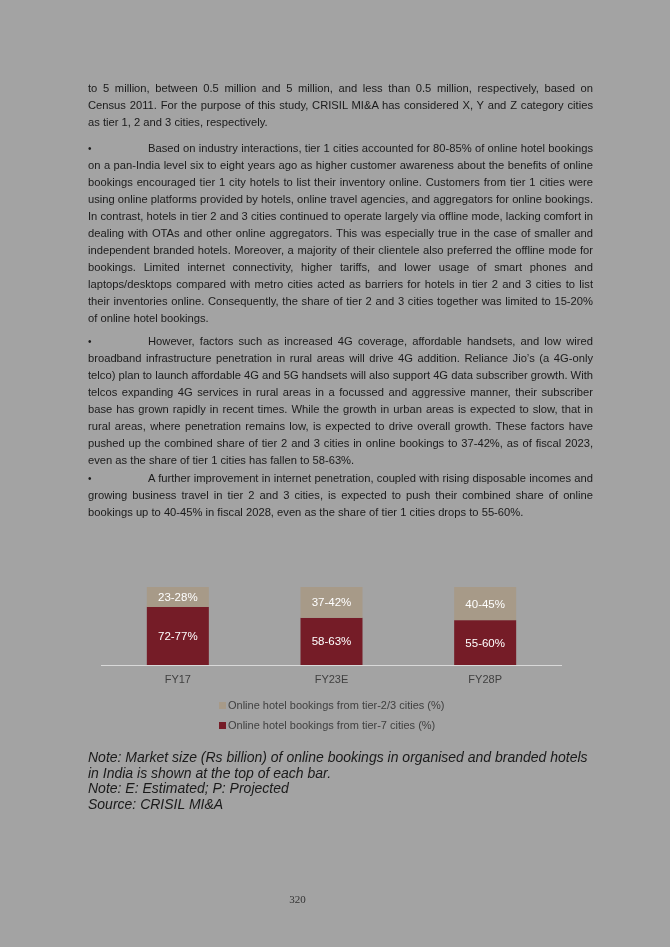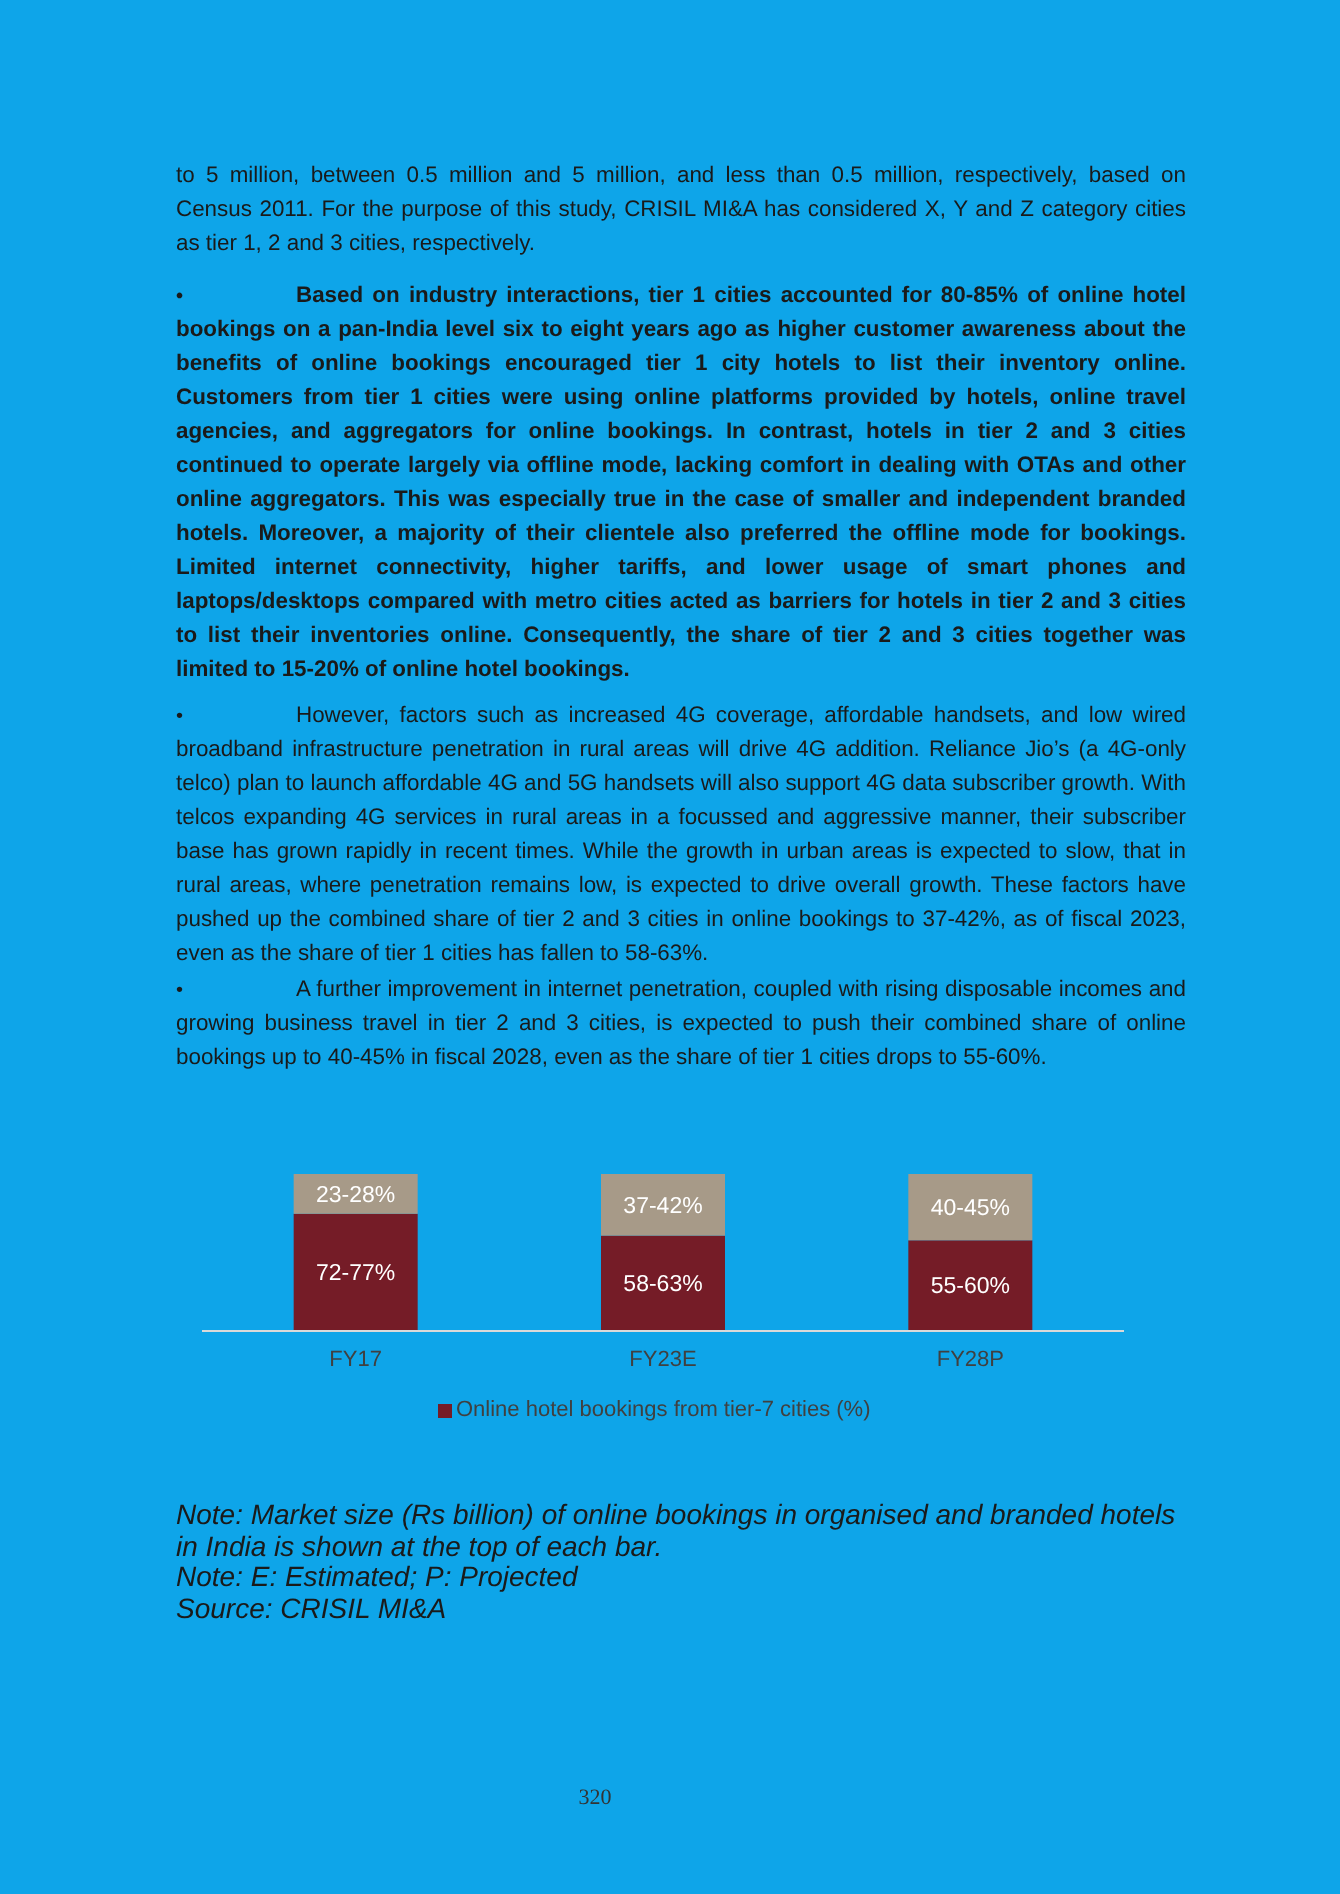--- a/index.html
+++ b/index.html
@@ -1,18 +1,18 @@
 <!DOCTYPE html>
 <html><head>
 <meta charset="utf-8">
 <style>
   html, body { margin: 0; padding: 0; background: #ffffff; }
   body { width: 670px; height: 947px; position: relative; overflow: hidden;
          font-family: "Liberation Sans", sans-serif; color: #1a1a1a; }
-  .page { position: absolute; left: 0; top: 0; width: 670px; height: 947px; background: #0ea5e9; }
+  .page { position: absolute; left: 0; top: 0; width: 670px; height: 947px; background: #a3a3a3; }
   .col { position: absolute; left: 88px; width: 505px; font-size: 11.2px; line-height: 17px; text-align: justify; }
   .para { margin: 0; }
   .bullet-para { margin: 0; text-indent: 0; }
   .bullet { display: inline-block; width: 60px; font-size: 10px; }
   .chart-title { position: absolute; left: 88px; top: 537px; font-size: 11.2px; font-weight: bold; }
   .chart { position: absolute; left: 0; top: 0; width: 670px; height: 947px; pointer-events: none; }
   .notes { position: absolute; left: 88px; top: 750px; width: 505px; font-size: 14px; line-height: 15.5px; font-style: italic; }
   .notes div { margin: 0; }
   .page-num { position: absolute; left: 0; width: 595px; top: 893px; text-align: center;
               font-family: "Liberation Serif", serif; font-size: 11px; color: #333; }
@@ -21,21 +21,21 @@
   .swatch { display: inline-block; width: 7px; height: 7px; margin-right: 2px; }
 </style>
 </head>
 <body>
 
 <div class="page">
 
   <div class="col" style="top:80px;">
     <p class="para">to 5 million, between 0.5 million and 5 million, and less than 0.5 million, respectively, based on Census 2011. For the purpose of this study, CRISIL MI&amp;A has considered X, Y and Z category cities as tier 1, 2 and 3 cities, respectively.</p>
 
-    <p class="bullet-para" style="margin-top:9px;font-weight:bold;">
+    <p class="bullet-para" style="margin-top:9px;">
       <span class="bullet">•</span><span>Based on industry interactions, tier 1 cities accounted for 80-85% of online hotel bookings on a pan-India level six to eight years ago as higher customer awareness about the benefits of online bookings encouraged tier 1 city hotels to list their inventory online. Customers from tier 1 cities were using online platforms provided by hotels, online travel agencies, and aggregators for online bookings. In contrast, hotels in tier 2 and 3 cities continued to operate largely via offline mode, lacking comfort in dealing with OTAs and other online aggregators. This was especially true in the case of smaller and independent branded hotels. Moreover, a majority of their clientele also preferred the offline mode for bookings. Limited internet connectivity, higher tariffs, and lower usage of smart phones and laptops/desktops compared with metro cities acted as barriers for hotels in tier 2 and 3 cities to list their inventories online. Consequently, the share of tier 2 and 3 cities together was limited to 15-20% of online hotel bookings.</span>
     </p>
 
     <p class="bullet-para" style="margin-top:6px;">
       <span class="bullet">•</span><span>However, factors such as increased 4G coverage, affordable handsets, and low wired broadband infrastructure penetration in rural areas will drive 4G addition. Reliance Jio’s (a 4G-only telco) plan to launch affordable 4G and 5G handsets will also support 4G data subscriber growth. With telcos expanding 4G services in rural areas in a focussed and aggressive manner, their subscriber base has grown rapidly in recent times. While the growth in urban areas is expected to slow, that in rural areas, where penetration remains low, is expected to drive overall growth. These factors have pushed up the combined share of tier 2 and 3 cities in online bookings to 37-42%, as of fiscal 2023, even as the share of tier 1 cities has fallen to 58-63%.</span>
     </p>
 
     <p class="bullet-para" style="margin-top:1px;">
       <span class="bullet">•</span><span>A further improvement in internet penetration, coupled with rising disposable incomes and growing business travel in tier 2 and 3 cities, is expected to push their combined share of online bookings up to 40-45% in fiscal 2028, even as the share of tier 1 cities drops to 55-60%.</span>
     </p>
@@ -62,20 +62,24 @@
       </g>
     <g id="ticks-layer">
         <text x="177.83333333333331" y="683" text-anchor="middle" fill="#404040" font-size="11" font-family="&quot;Liberation Sans&quot;, sans-serif">FY17</text>
         <text x="331.5" y="683" text-anchor="middle" fill="#404040" font-size="11" font-family="&quot;Liberation Sans&quot;, sans-serif">FY23E</text>
         <text x="485.16666666666663" y="683" text-anchor="middle" fill="#404040" font-size="11" font-family="&quot;Liberation Sans&quot;, sans-serif">FY28P</text>
       </g>
   </svg>
 
   <div class="legend">
     <div class="legend-item">
+      <span class="swatch" id="swatch-1" style="background: rgb(167, 154, 136);"></span>
+      <span>Online hotel bookings from tier-2/3 cities (%)</span>
+    </div>
+    <div class="legend-item">
       <span class="swatch" id="swatch-0" style="background: rgb(117, 28, 39);"></span>
       <span>Online hotel bookings from tier-7 cities (%)</span>
     </div>
   </div>
 
   <div class="notes">
     <div>Note: Market size (Rs billion) of online bookings in organised and branded hotels in India is shown at the top of each bar.</div>
     <div>Note: E: Estimated; P: Projected</div>
     <div>Source: CRISIL MI&amp;A</div>
   </div>

